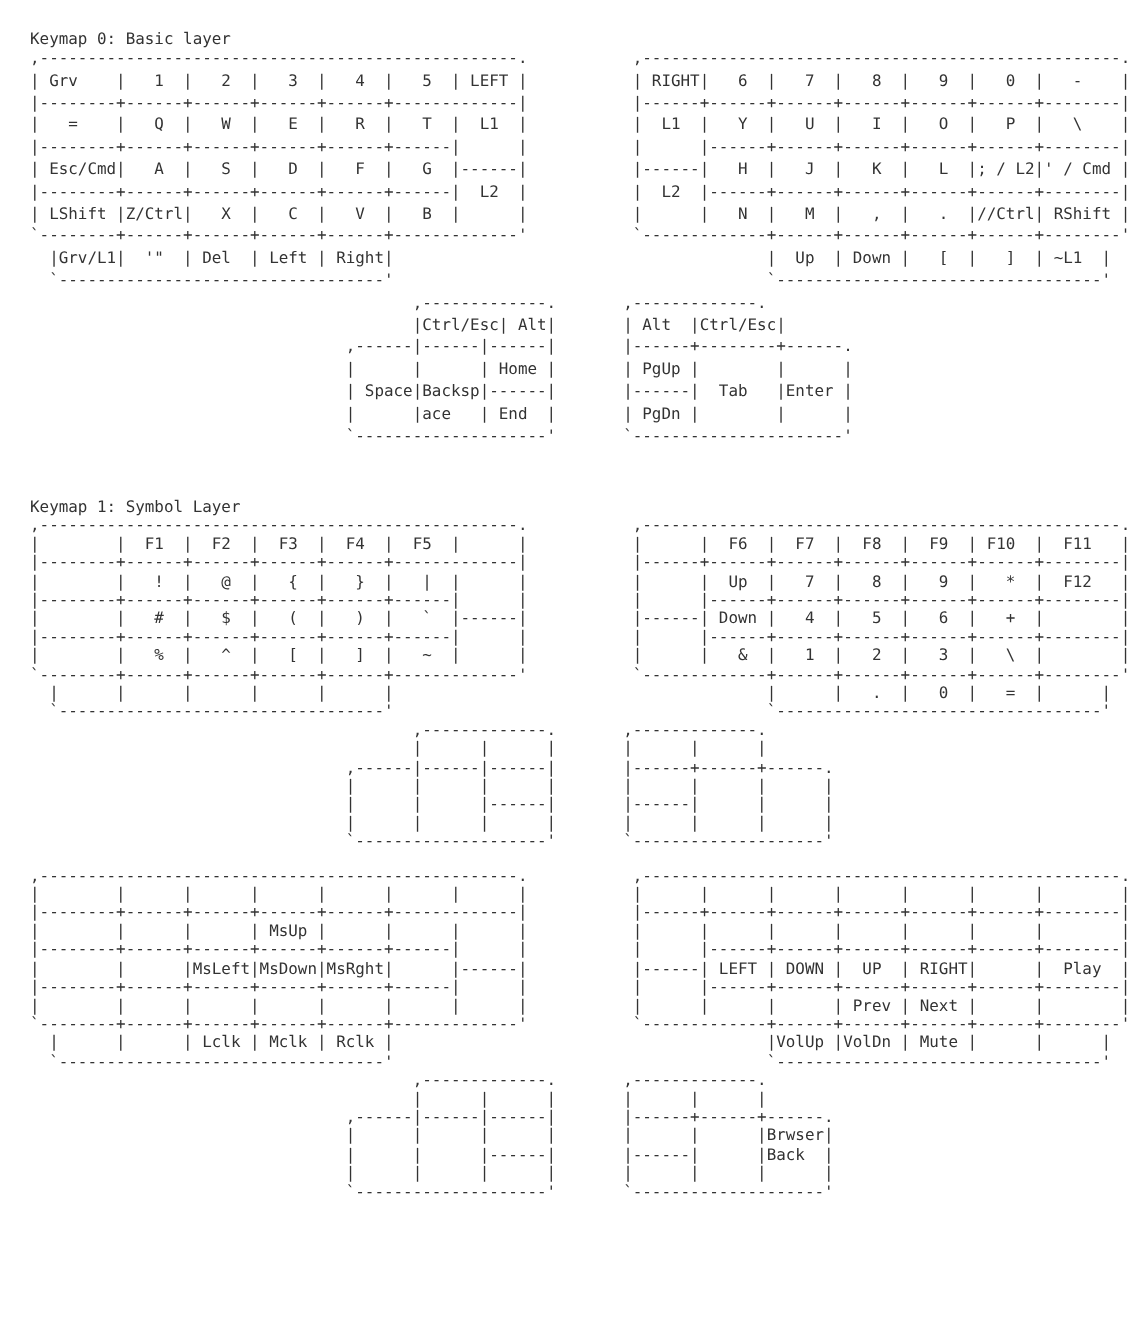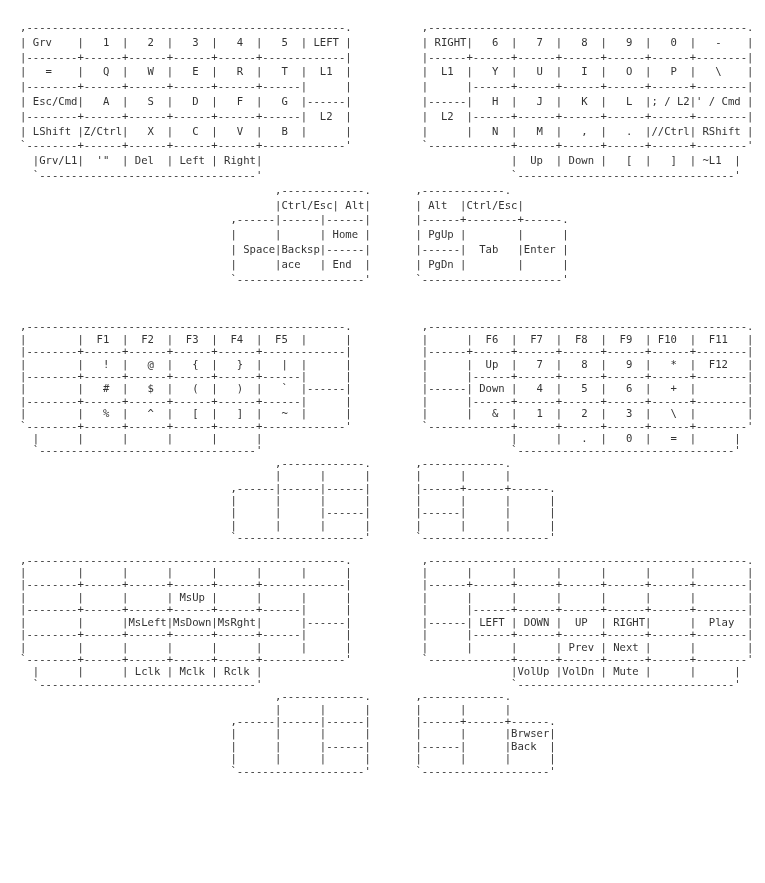--- a/index.html
+++ b/index.html
@@ -34,20 +34,21 @@
   .art-2 { line-height: 12.4px; margin-top: 13px; }
   .section-1 { margin-top: 34px; }
   .section-2 { margin-top: 10px; }
 </style>
 </head>
 <body>
 
 <div class="doc">
 
   <section class="section-0">
+    <div class="heading">Keymap 0: Basic layer</div>
     <pre class="art art-0">,--------------------------------------------------.           ,--------------------------------------------------.
 | Grv    |   1  |   2  |   3  |   4  |   5  | LEFT |           | RIGHT|   6  |   7  |   8  |   9  |   0  |   -    |
 |--------+------+------+------+------+-------------|           |------+------+------+------+------+------+--------|
 |   =    |   Q  |   W  |   E  |   R  |   T  |  L1  |           |  L1  |   Y  |   U  |   I  |   O  |   P  |   \    |
 |--------+------+------+------+------+------|      |           |      |------+------+------+------+------+--------|
 | Esc/Cmd|   A  |   S  |   D  |   F  |   G  |------|           |------|   H  |   J  |   K  |   L  |; / L2|' / Cmd |
 |--------+------+------+------+------+------|  L2  |           |  L2  |------+------+------+------+------+--------|
 | LShift |Z/Ctrl|   X  |   C  |   V  |   B  |      |           |      |   N  |   M  |   ,  |   .  |//Ctrl| RShift |
 `--------+------+------+------+------+-------------'           `-------------+------+------+------+------+--------'
   |Grv/L1|  '"  | Del  | Left | Right|                                       |  Up  | Down |   [  |   ]  | ~L1  |
@@ -55,20 +56,21 @@
                                         ,-------------.       ,-------------.
                                         |Ctrl/Esc| Alt|       | Alt  |Ctrl/Esc|
                                  ,------|------|------|       |------+--------+------.
                                  |      |      | Home |       | PgUp |        |      |
                                  | Space|Backsp|------|       |------|  Tab   |Enter |
                                  |      |ace   | End  |       | PgDn |        |      |
                                  `--------------------'       `----------------------'</pre>
   </section>
 
   <section class="section-1">
+    <div class="heading">Keymap 1: Symbol Layer</div>
     <pre class="art art-1">,--------------------------------------------------.           ,--------------------------------------------------.
 |        |  F1  |  F2  |  F3  |  F4  |  F5  |      |           |      |  F6  |  F7  |  F8  |  F9  | F10  |  F11   |
 |--------+------+------+------+------+-------------|           |------+------+------+------+------+------+--------|
 |        |   !  |   @  |   {  |   }  |   |  |      |           |      |  Up  |   7  |   8  |   9  |   *  |  F12   |
 |--------+------+------+------+------+------|      |           |      |------+------+------+------+------+--------|
 |        |   #  |   $  |   (  |   )  |   `  |------|           |------| Down |   4  |   5  |   6  |   +  |        |
 |--------+------+------+------+------+------|      |           |      |------+------+------+------+------+--------|
 |        |   %  |   ^  |   [  |   ]  |   ~  |      |           |      |   &amp;  |   1  |   2  |   3  |   \  |        |
 `--------+------+------+------+------+-------------'           `-------------+------+------+------+------+--------'
   |      |      |      |      |      |                                       |      |   .  |   0  |   =  |      |

